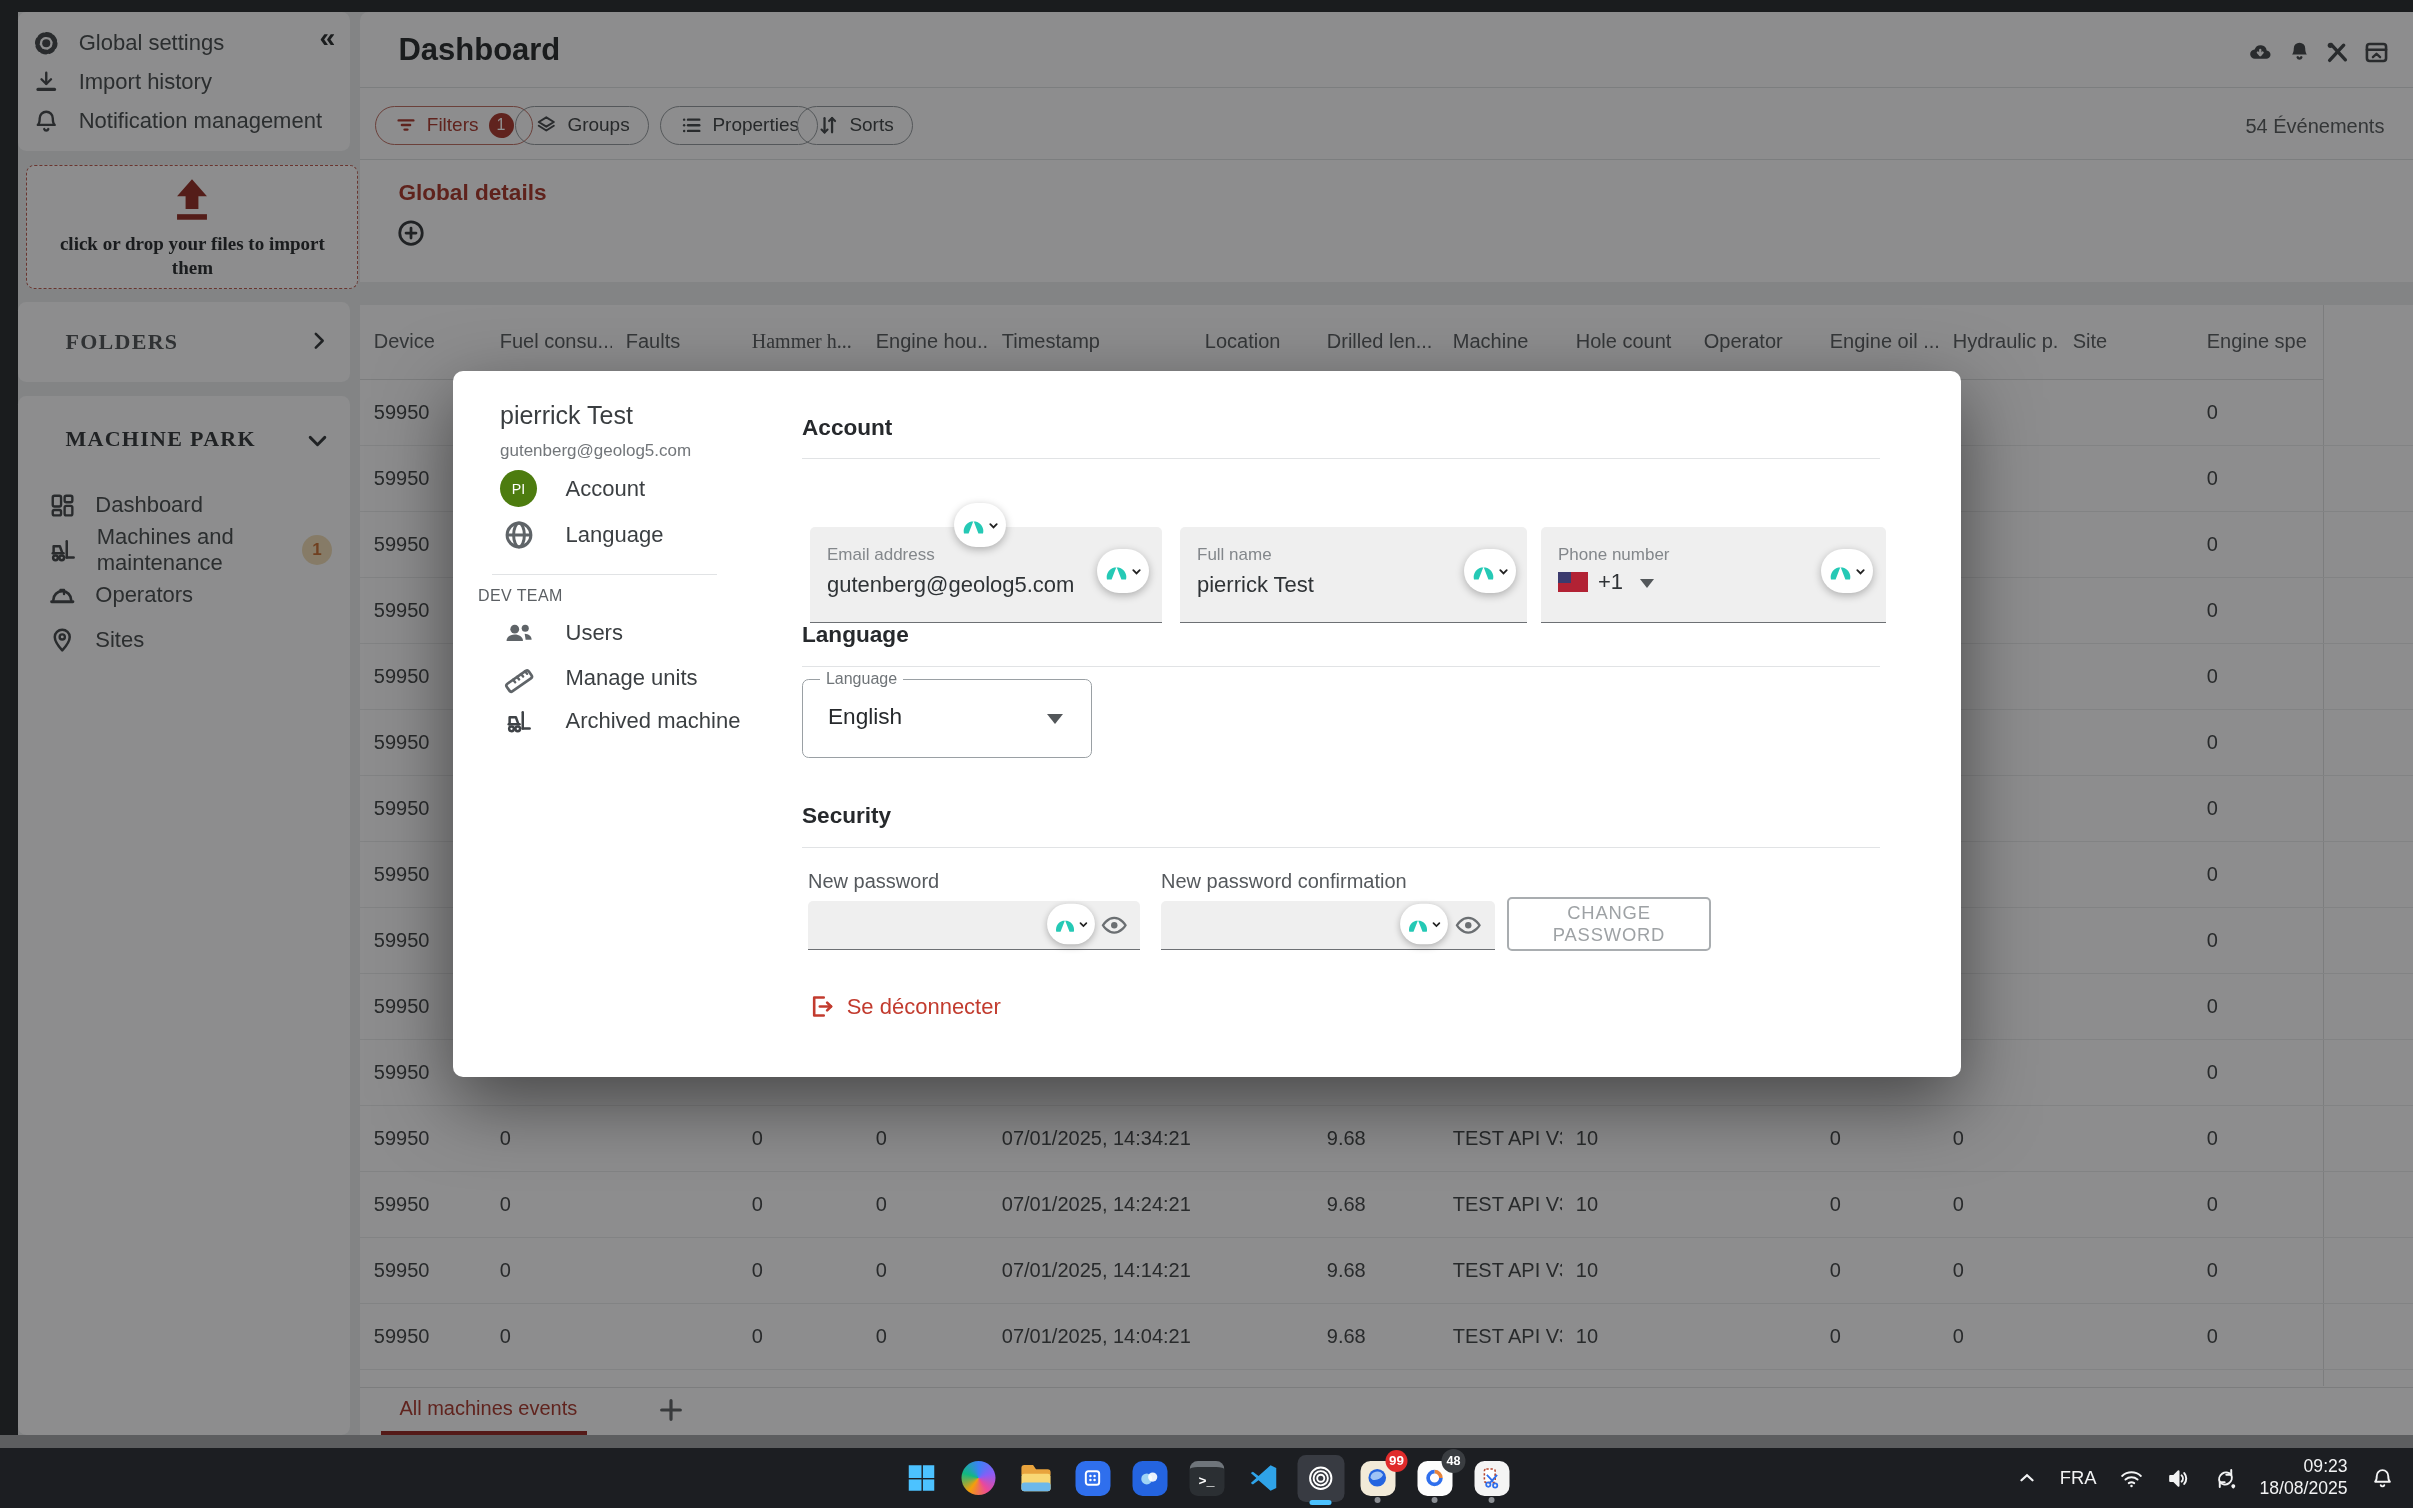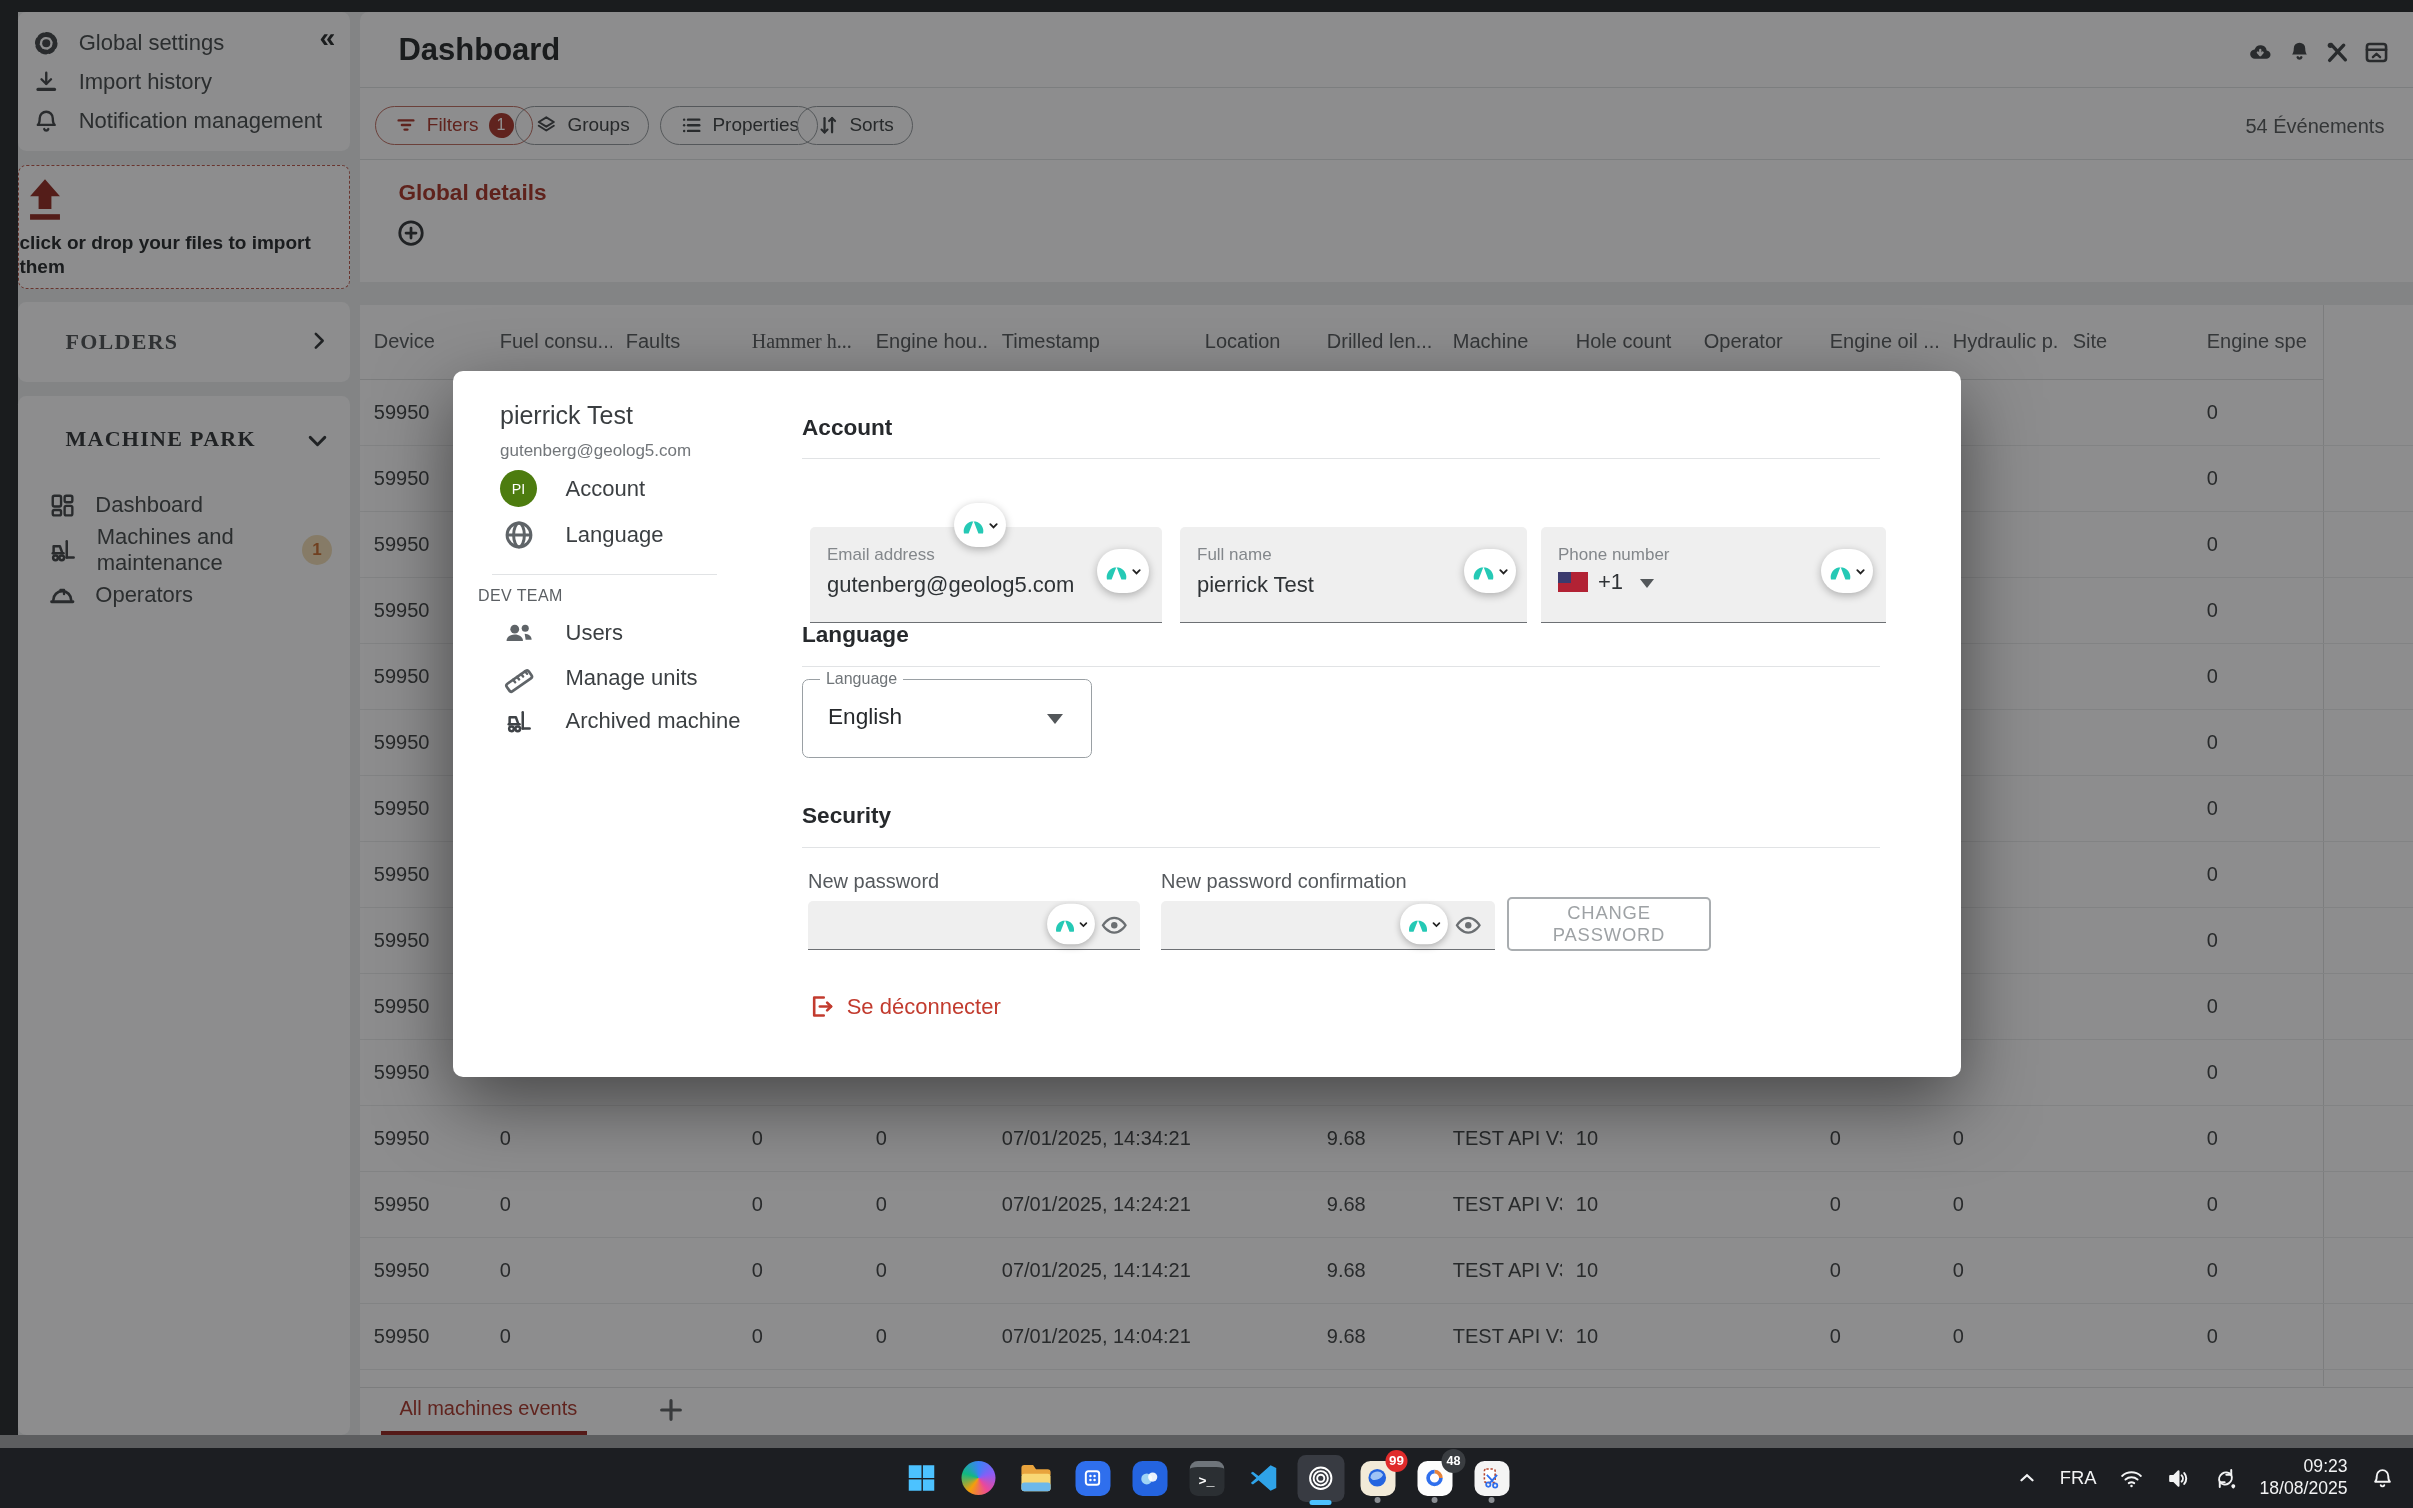--- a/index.html
+++ b/index.html
@@ -87,21 +87,21 @@
           <span class="ic">
               <svg width="28.5" height="28.5" viewBox="0 0 24 24" fill="none" stroke="#3f4347" stroke-width="2" stroke-linecap="round" stroke-linejoin="round">
                 <path d="M12 4a5.5 5.5 0 0 0-5.5 5.5c0 4.2-1.6 5.6-1.6 5.6h14.2s-1.6-1.4-1.6-5.6A5.5 5.5 0 0 0 12 4Z"></path>
                 <path d="M10.3 18.6a1.8 1.8 0 0 0 3.4 0"></path>
               </svg>
             </span>
           <span>Notification management</span>
         </div>
       </div>
 
-      <div class="abs card" style="left:0;top:153px;width:332px;height:124px;border:1.7px dashed #b5554a;box-sizing:border-box;cursor:pointer;">
+      <div class="abs card" style="left:8px;top:153px;width:332px;height:124px;border:1.7px dashed #b5554a;box-sizing:border-box;text-align:center;cursor:pointer;font-family:Liberation Serif, serif;">
         <div style="margin-top:11.7px;" class="ic">
             <svg width="52" height="47" viewBox="0 0 24 22" fill="#8e2a22">
               <polygon points="12,1 19,9 15,9 15,15 9,15 9,9 5,9"></polygon>
               <rect x="5" y="17.4" width="14" height="2.6"></rect>
             </svg>
           </div>
         <div style="font-size:19px;font-weight:700;color:#24282b;line-height:1.25;margin-top:3.4px;">
           <div>click or drop your files to import</div>
           <div>them</div>
         </div>
@@ -151,20 +151,29 @@
             </div>
             <div class="side-item" style="height: 45px; padding-left: 30px; position: relative;">
               <span class="ic">
                 <svg width="28.5" height="28.5" viewBox="0 0 24 24" fill="none" stroke="#3f4347" stroke-width="2" stroke-linecap="round" stroke-linejoin="round">
                   <path d="M4.5 16a7.5 7.5 0 0 1 15 0" stroke-width="2.2"></path>
                   <path d="M3 17.5h18" stroke-width="2.4"></path>
                   <path d="M10.5 7.5h3V11" stroke-width="2"></path>
                 </svg>
               </span>
               <span>Operators</span>
+            </div>
+            <div class="side-item" style="height: 45px; padding-left: 30px; position: relative;">
+              <span class="ic">
+                <svg width="28.5" height="28.5" viewBox="0 0 24 24" fill="none" stroke="#3f4347" stroke-width="2" stroke-linecap="round" stroke-linejoin="round">
+                  <path d="M12 3.2c-3.5 0-6.3 2.7-6.3 6 0 4.4 6.3 11.3 6.3 11.3s6.3-6.9 6.3-11.3c0-3.3-2.8-6-6.3-6Z" stroke-width="2.1"></path>
+                  <circle cx="12" cy="9.2" r="2.2" stroke-width="2"></circle>
+                </svg>
+              </span>
+              <span>Sites</span>
             </div>
           </div>
       </div>
 
       <div class="abs card" style="left:342px;top:0;width:2053px;height:270px;border-radius:8.4px 0 0 0;">
         <span class="abs" style="left:38px;top:20px;font-size:31px;font-weight:600;color:#24272a;">Dashboard</span>
         <span class="abs ic" style="right:139px;top:27px;cursor:pointer;">
             <svg width="28.5" height="25" viewBox="0 0 24 24" fill="none" stroke="#3f4347" stroke-width="2" stroke-linecap="round" stroke-linejoin="round">
               <path fill="#3f4347" stroke="none" d="M7 19a4.5 4.5 0 0 1-.4-9A6 6 0 0 1 18.2 11 3.9 3.9 0 0 1 17.5 19Z"></path>
               <path d="M12 10.5v4.5" stroke="#f7f8f9" stroke-width="2.2"></path>

